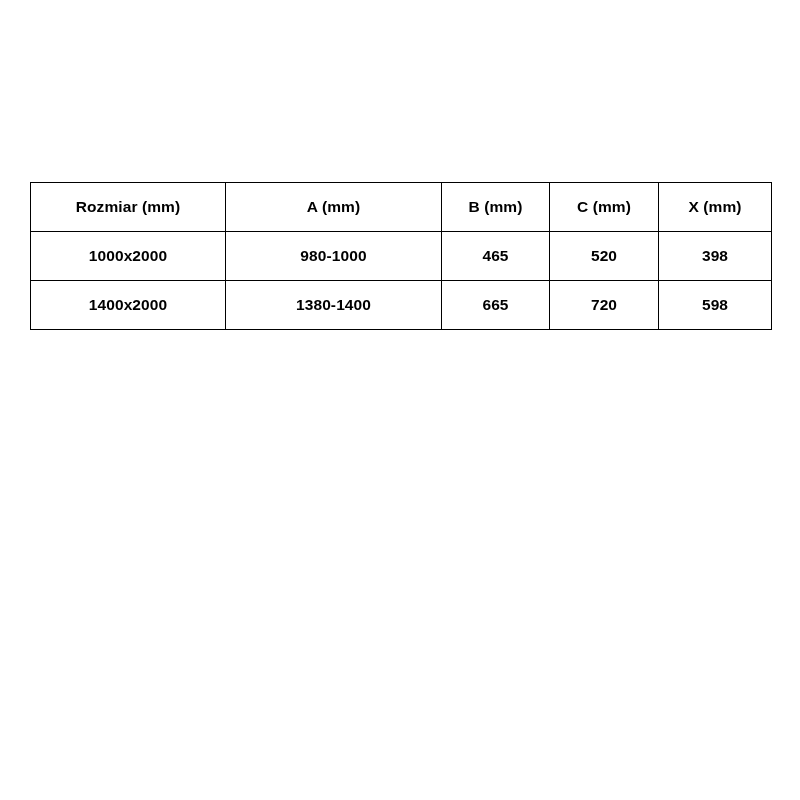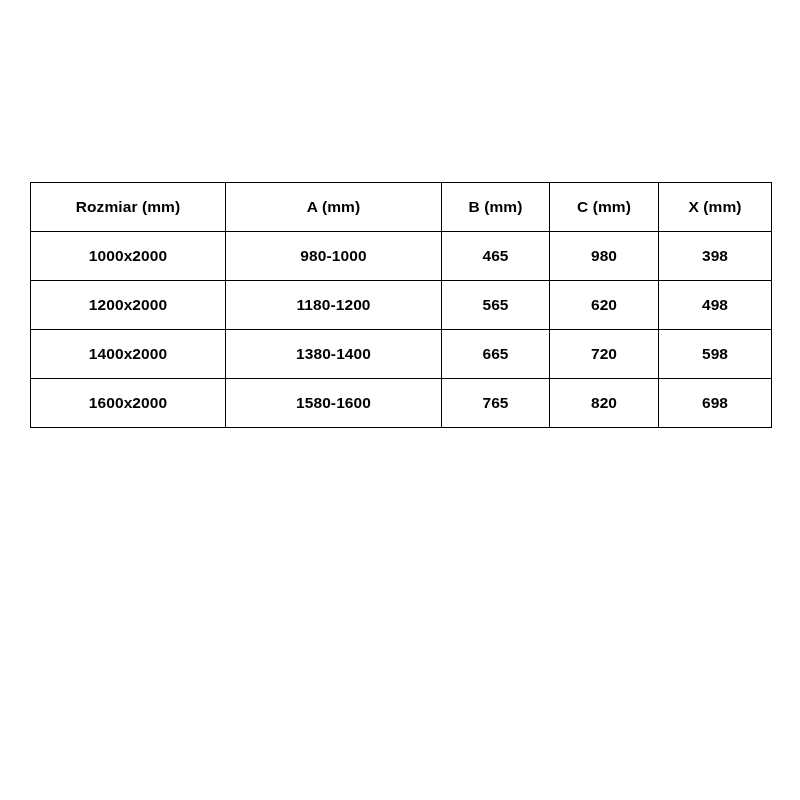--- a/index.html
+++ b/index.html
@@ -70,40 +70,26 @@
           <th>B (mm)</th>
           <th>C (mm)</th>
           <th>X (mm)</th>
         </tr>
       </thead>
       <tbody>
         <tr>
           <td>1000x2000</td>
           <td>980-1000</td>
           <td>465</td>
-          <td>980</td>
+          <td>520</td>
           <td>398</td>
-        </tr>
-        <tr>
-          <td>1200x2000</td>
-          <td>1180-1200</td>
-          <td>565</td>
-          <td>620</td>
-          <td>498</td>
         </tr>
         <tr>
           <td>1400x2000</td>
           <td>1380-1400</td>
           <td>665</td>
           <td>720</td>
           <td>598</td>
         </tr>
-        <tr>
-          <td>1600x2000</td>
-          <td>1580-1600</td>
-          <td>765</td>
-          <td>820</td>
-          <td>698</td>
-        </tr>
       </tbody>
     </table>
   </div>
 </div>
 
 </body></html>

